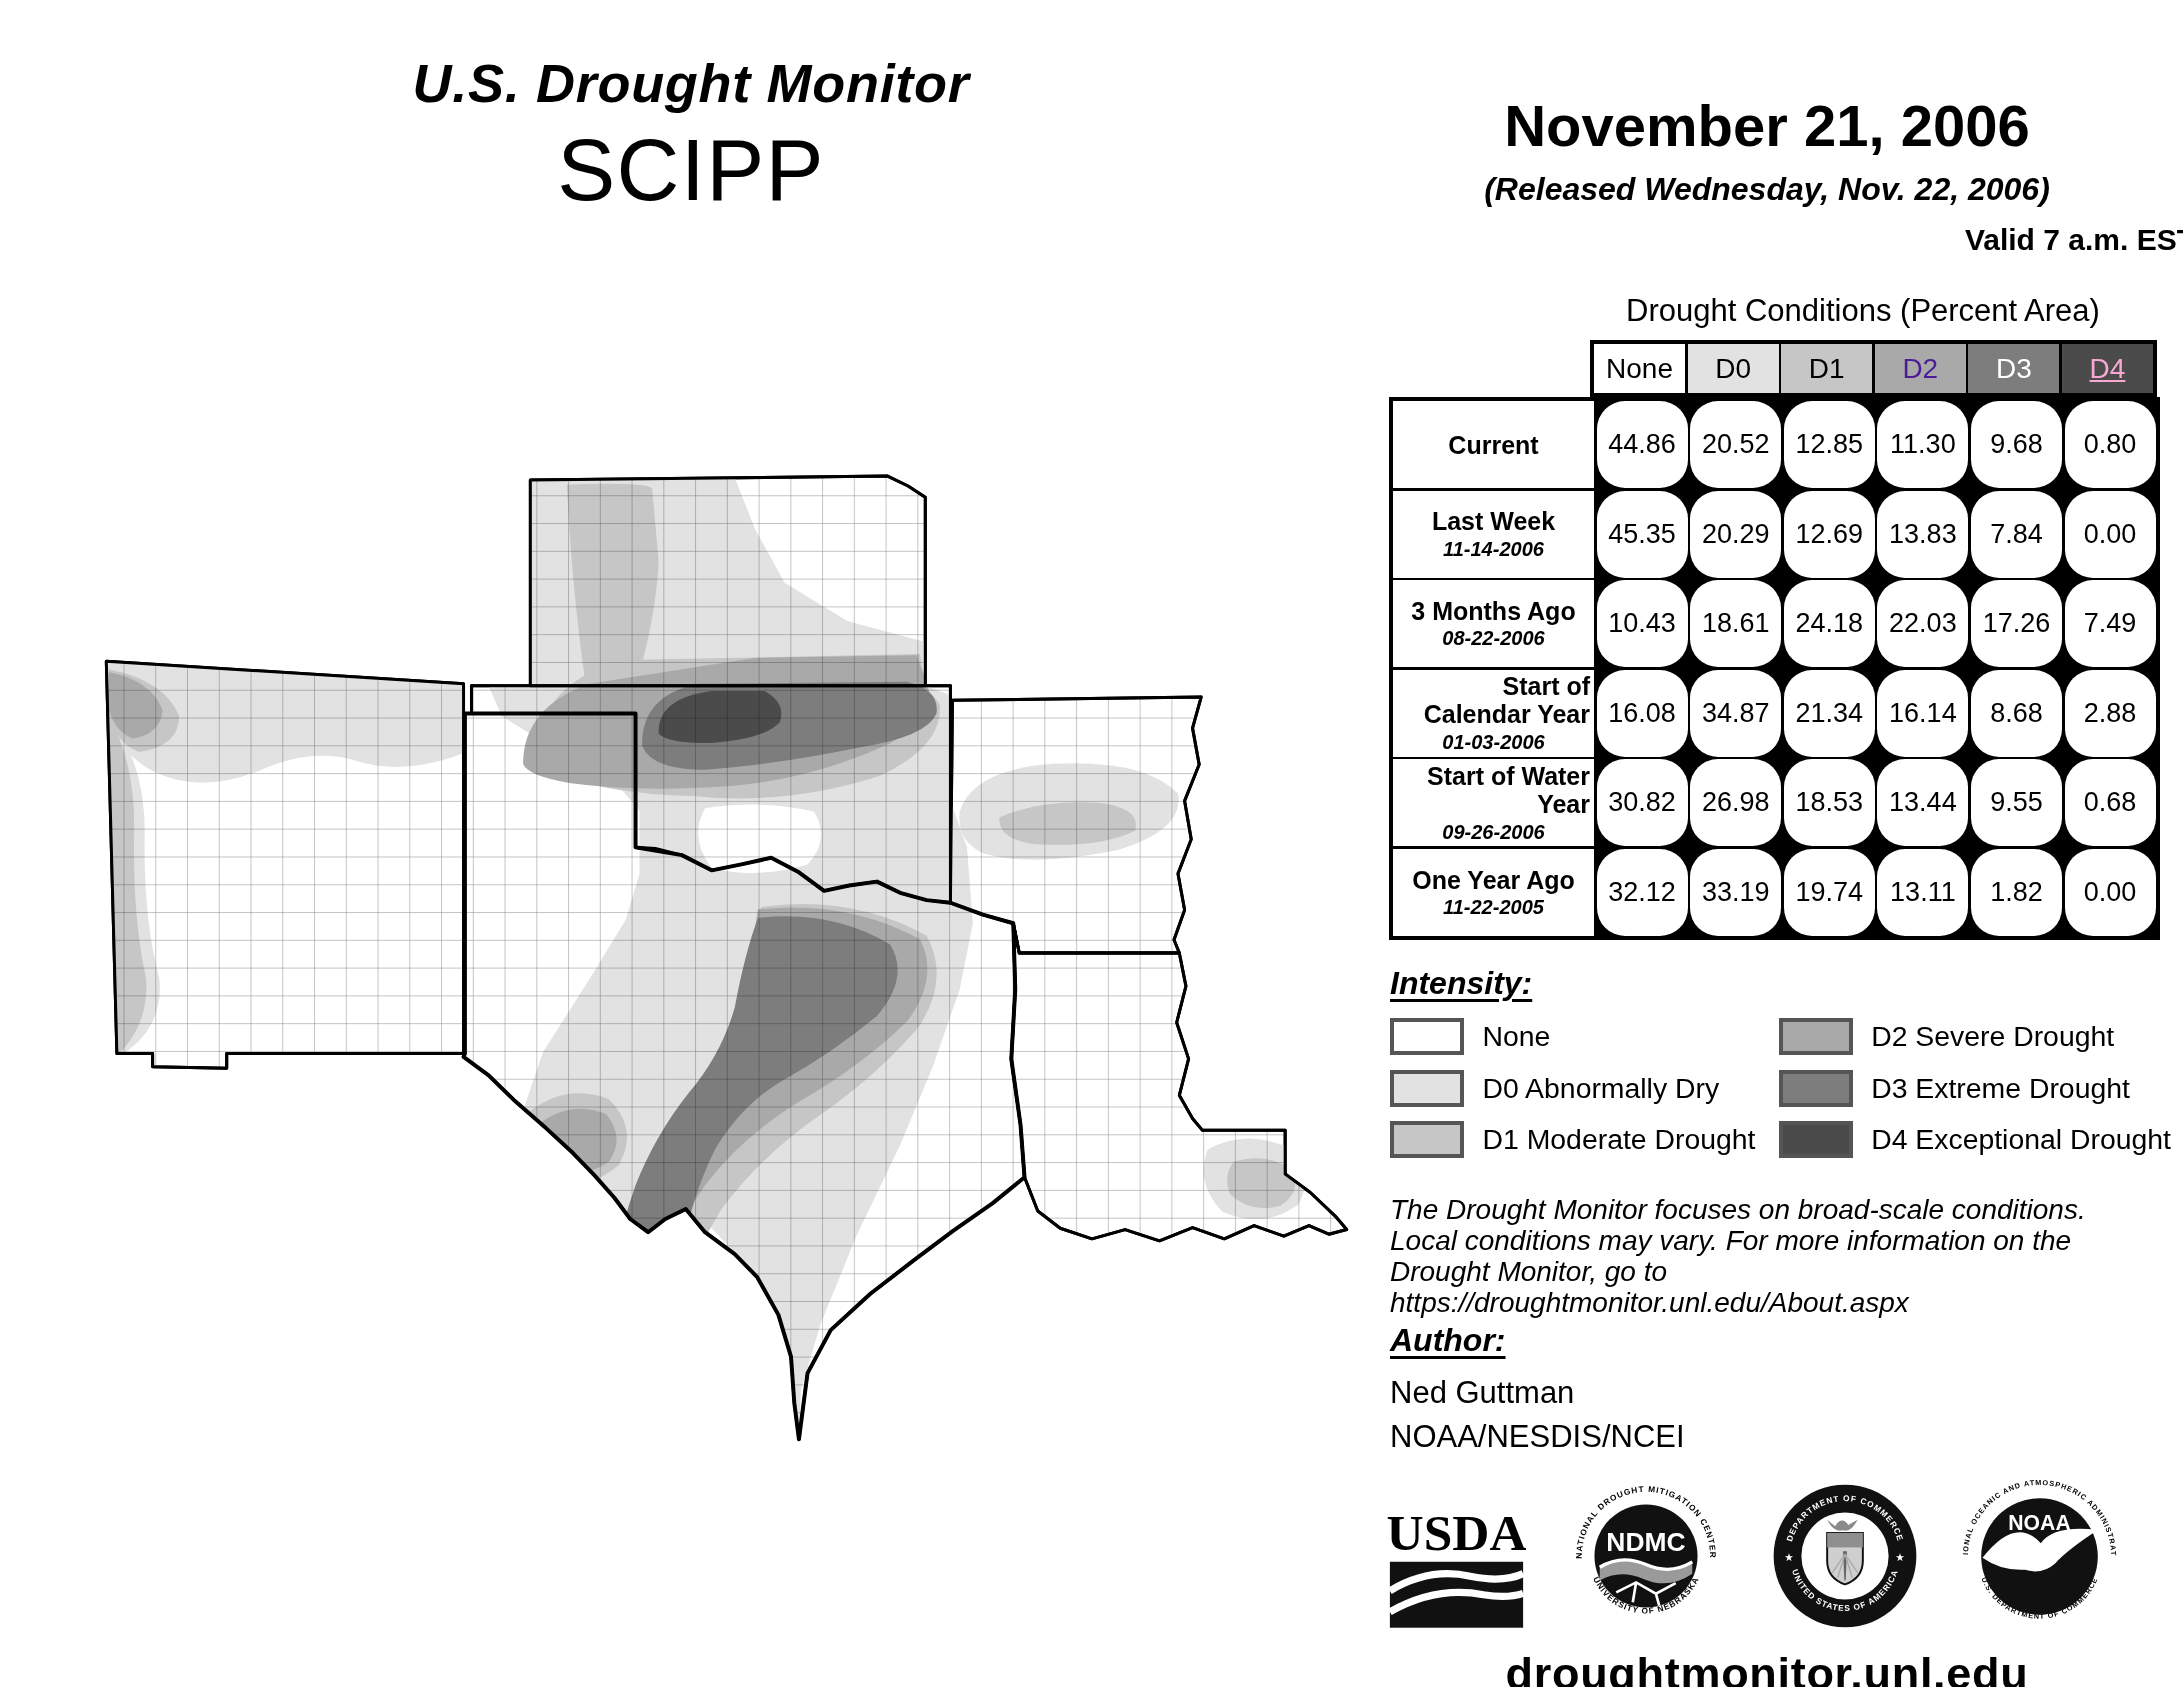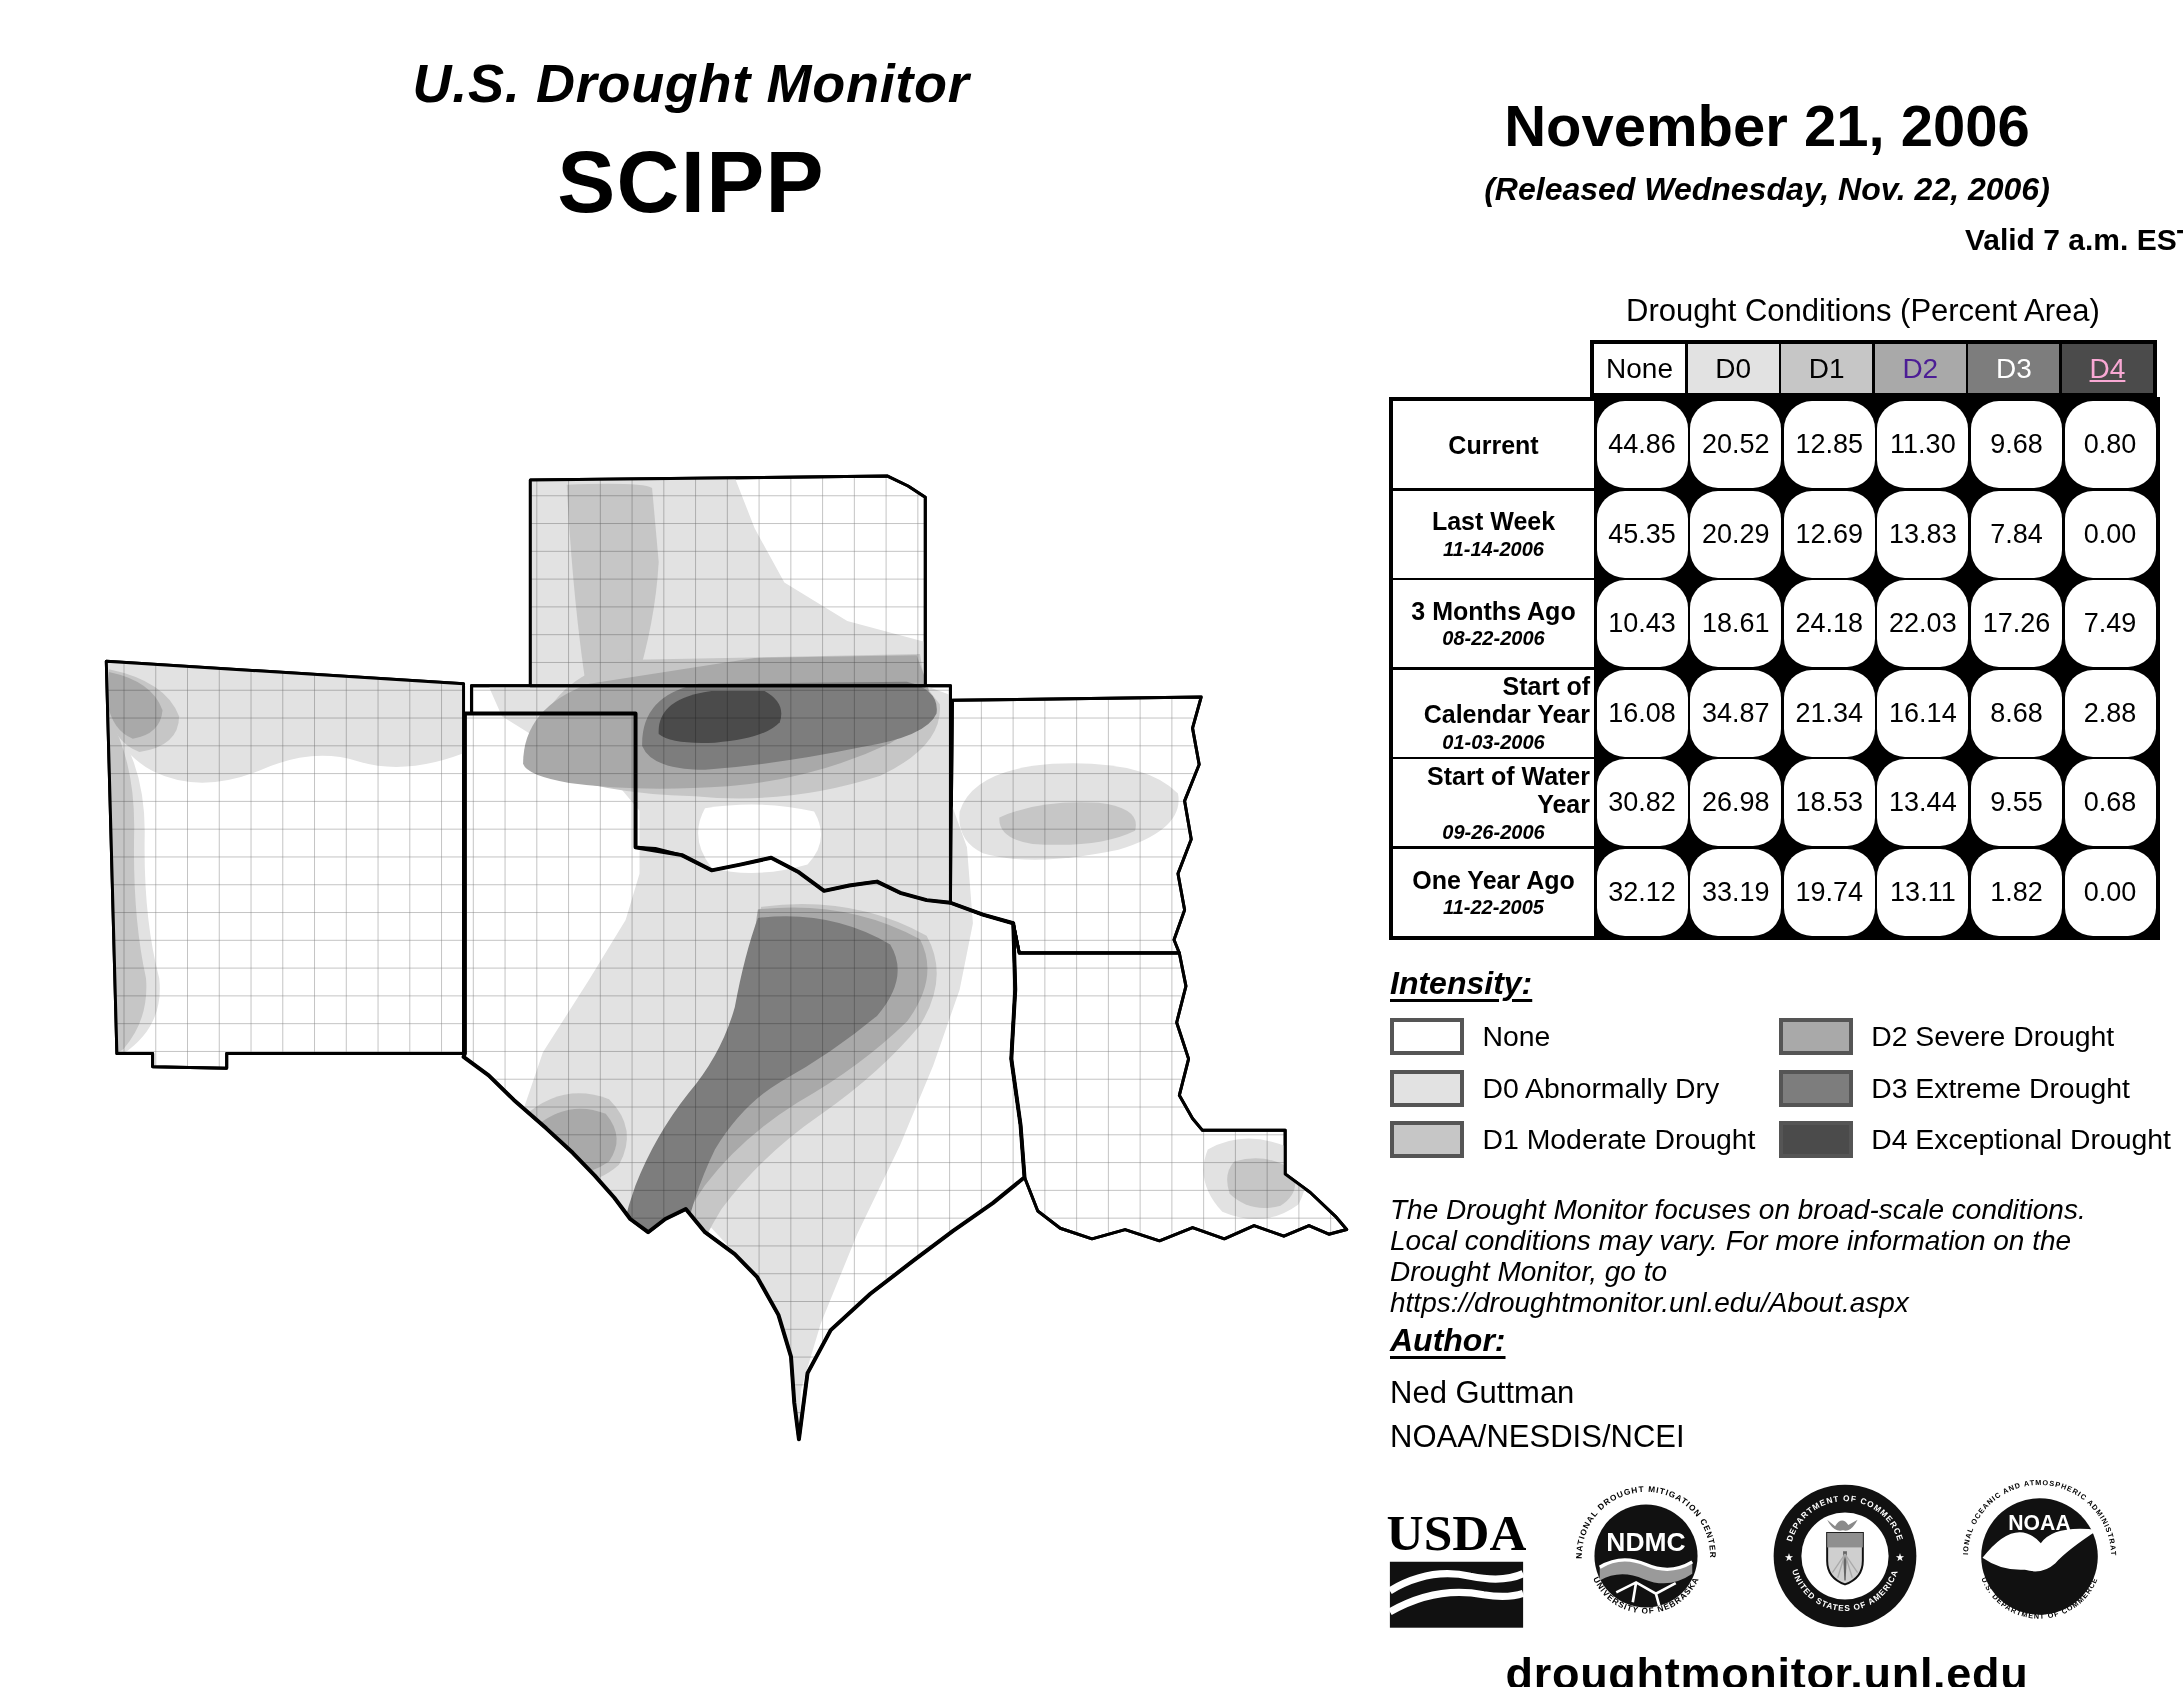--- a/index.html
+++ b/index.html
@@ -4,21 +4,21 @@
 <style>
   * { box-sizing: border-box; margin: 0; padding: 0; }
   html,body { width:2183px; height:1687px; background:#fff; overflow:hidden;
               font-family:"Liberation Sans", sans-serif; color:#000; }
   .page { position:relative; width:2183px; height:1687px; background:#fff; }
 
   
   .us-dm-title { position:absolute; left:195px; top:52px; width:992px; text-align:center;
                  font-size:54px; font-weight:bold; font-style:italic; letter-spacing:0.7px; }
   .region-title { position:absolute; left:195px; top:120px; width:992px; text-align:center;
-                  font-size:87px; font-weight:bold; letter-spacing:1.3px;margin-top:12px; }
+                  font-size:87px; font-weight:normal; letter-spacing:1.3px; }
 
   
   #map { position:absolute; left:60px; top:384px; width:1290px; height:1191px; }
   .state { fill:#fff; stroke:#000; stroke-width:4.5; stroke-linejoin:round; }
   .blob { stroke:none; }
   .b-d0 { fill:var(--d0); } .b-d1 { fill:var(--d1); } .b-d2 { fill:var(--d2); }
   .b-d3 { fill:var(--d3); } .b-d4 { fill:var(--d4); } .b-none { fill:#fff; }
   .county-overlay { fill:url(#pat-county); opacity:.5; }
   .state-line { fill:none; stroke:#000; stroke-width:4.5; stroke-linejoin:round; }
 

